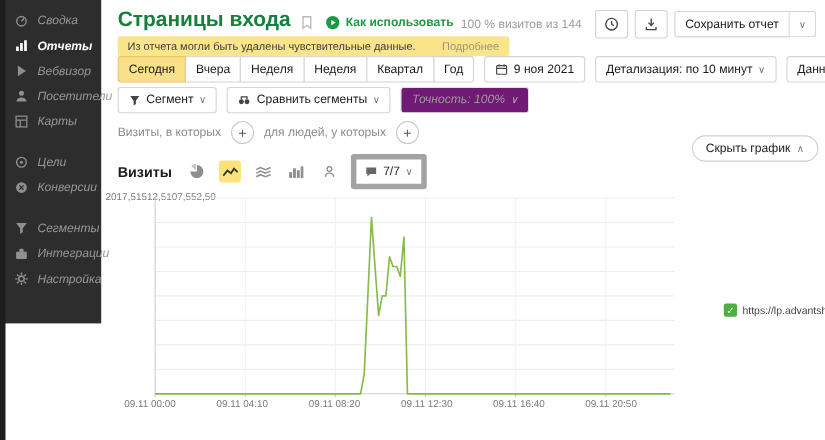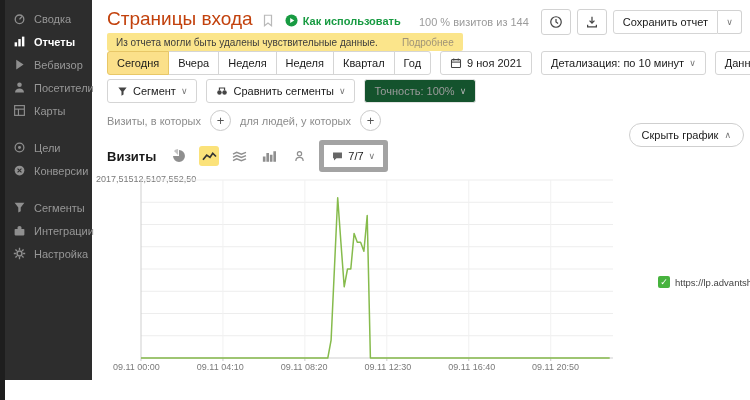--- a/index.html
+++ b/index.html
@@ -1,33 +1,33 @@
 <!DOCTYPE html>
 <html><head>
 <meta charset="utf-8">
 <style>
   html,body{margin:0;padding:0;background:#fff;}
   #app{position:relative;width:750px;height:400px;background:#fff;overflow:hidden;
        font-family:"Liberation Sans","DejaVu Sans",sans-serif;color:#222;}
 
   
-  .sidebar{position:absolute;left:0;top:0;width:92px;height:380px;background:#2d2d2d;}
+  .sidebar{position:absolute;left:0;top:0;width:92px;height:294px;background:#2d2d2d;font-style:italic;}
   .sidebar::before{content:"";position:absolute;left:0;top:0;width:5px;height:400px;background:#1e1e1e;}
   .side-group{padding-top:7px;}
   .side-group + .side-group{margin-top:14px;padding-top:0;}
   .side-item{display:flex;align-items:center;height:23px;padding-left:13px;cursor:pointer;
              color:#979797;font-size:11px;}
   .side-item .sicon{width:13px;height:13px;margin-right:8px;display:inline-flex;align-items:center;justify-content:center;color:#8f8f8f;flex:none;}
   .side-item.active{color:#fff;font-weight:bold;}
   .side-item.active .sicon{color:#fff;}
   .sicon svg{width:13px;height:13px;display:block;}
 
   
   .title-row{position:absolute;left:107px;top:8px;display:flex;align-items:center;gap:8px;}
-  .page-title{font-size:19px;font-weight:400;color:#c2410c;}
+  .page-title{font-size:19px;font-weight:700;color:#15803d;}
   .bm{color:#b9b9b9;display:inline-flex;margin-top:2px;}
   .howto{display:inline-flex;align-items:center;gap:5px;margin-left:2px;margin-top:3px;cursor:pointer;}
   .howto span{font-size:11px;color:#189b42;font-weight:bold;text-align:right;}
   .hdr-right{position:absolute;right:8px;top:9px;display:flex;align-items:center;gap:6px;}
   .visits-info{font-size:11px;color:#9b9b9b;margin-right:6px;}
   .ibtn{width:28px;height:24px;border:1px solid #d2d2d2;border-radius:3px;background:#fff;
         display:inline-flex;align-items:center;justify-content:center;color:#444;cursor:pointer;}
   .split{display:flex;}
   .split .btn{border-radius:3px 0 0 3px;}
   .split .chevbtn{width:24px;height:24px;border:1px solid #d2d2d2;border-left:none;border-radius:0 3px 3px 0;
@@ -41,21 +41,21 @@
 
   
   .btn{height:24px;box-sizing:border-box;padding:0 9px;font-size:11px;color:#1a1a1a;background:#fff;
        border:1px solid #d5d5d5;border-radius:3px;display:inline-flex;align-items:center;gap:5px;cursor:pointer;white-space:nowrap;}
   .chev{font-size:9px;color:#777;line-height:1;}
   .btn-group{display:inline-flex;}
   .btn-group .btn{border-radius:0;margin-left:-1px;}
   .btn-group .btn:first-child{border-radius:3px 0 0 3px;margin-left:0;}
   .btn-group .btn:last-child{border-radius:0 3px 3px 0;}
   .btn.active{background:#fbe08a;border-color:#e8c767;position:relative;z-index:1;}
-  .btn.disabled{background:#14532d;border-color:#e3e3e3;color:#9b9b9b;cursor:default;}
+  .btn.disabled{background:#701a75;border-color:#e3e3e3;color:#9b9b9b;cursor:default;font-style:italic;}
   .btn.disabled .chev{color:#b5b5b5;}
 
   .row-period{position:absolute;left:107px;top:51px;display:flex;align-items:center;gap:9px;}
   .row-seg{position:absolute;left:107px;top:79px;display:flex;align-items:center;gap:9px;}
 
   
   .row-filter{position:absolute;left:107px;top:110px;display:flex;align-items:center;gap:9px;
               font-size:11px;color:#8c8c8c;}
   .pluscirc{width:19px;height:19px;border:1px solid #c9c9c9;border-radius:50%;background:#fff;color:#555;
             display:inline-flex;align-items:center;justify-content:center;font-size:13px;line-height:1;cursor:pointer;}

